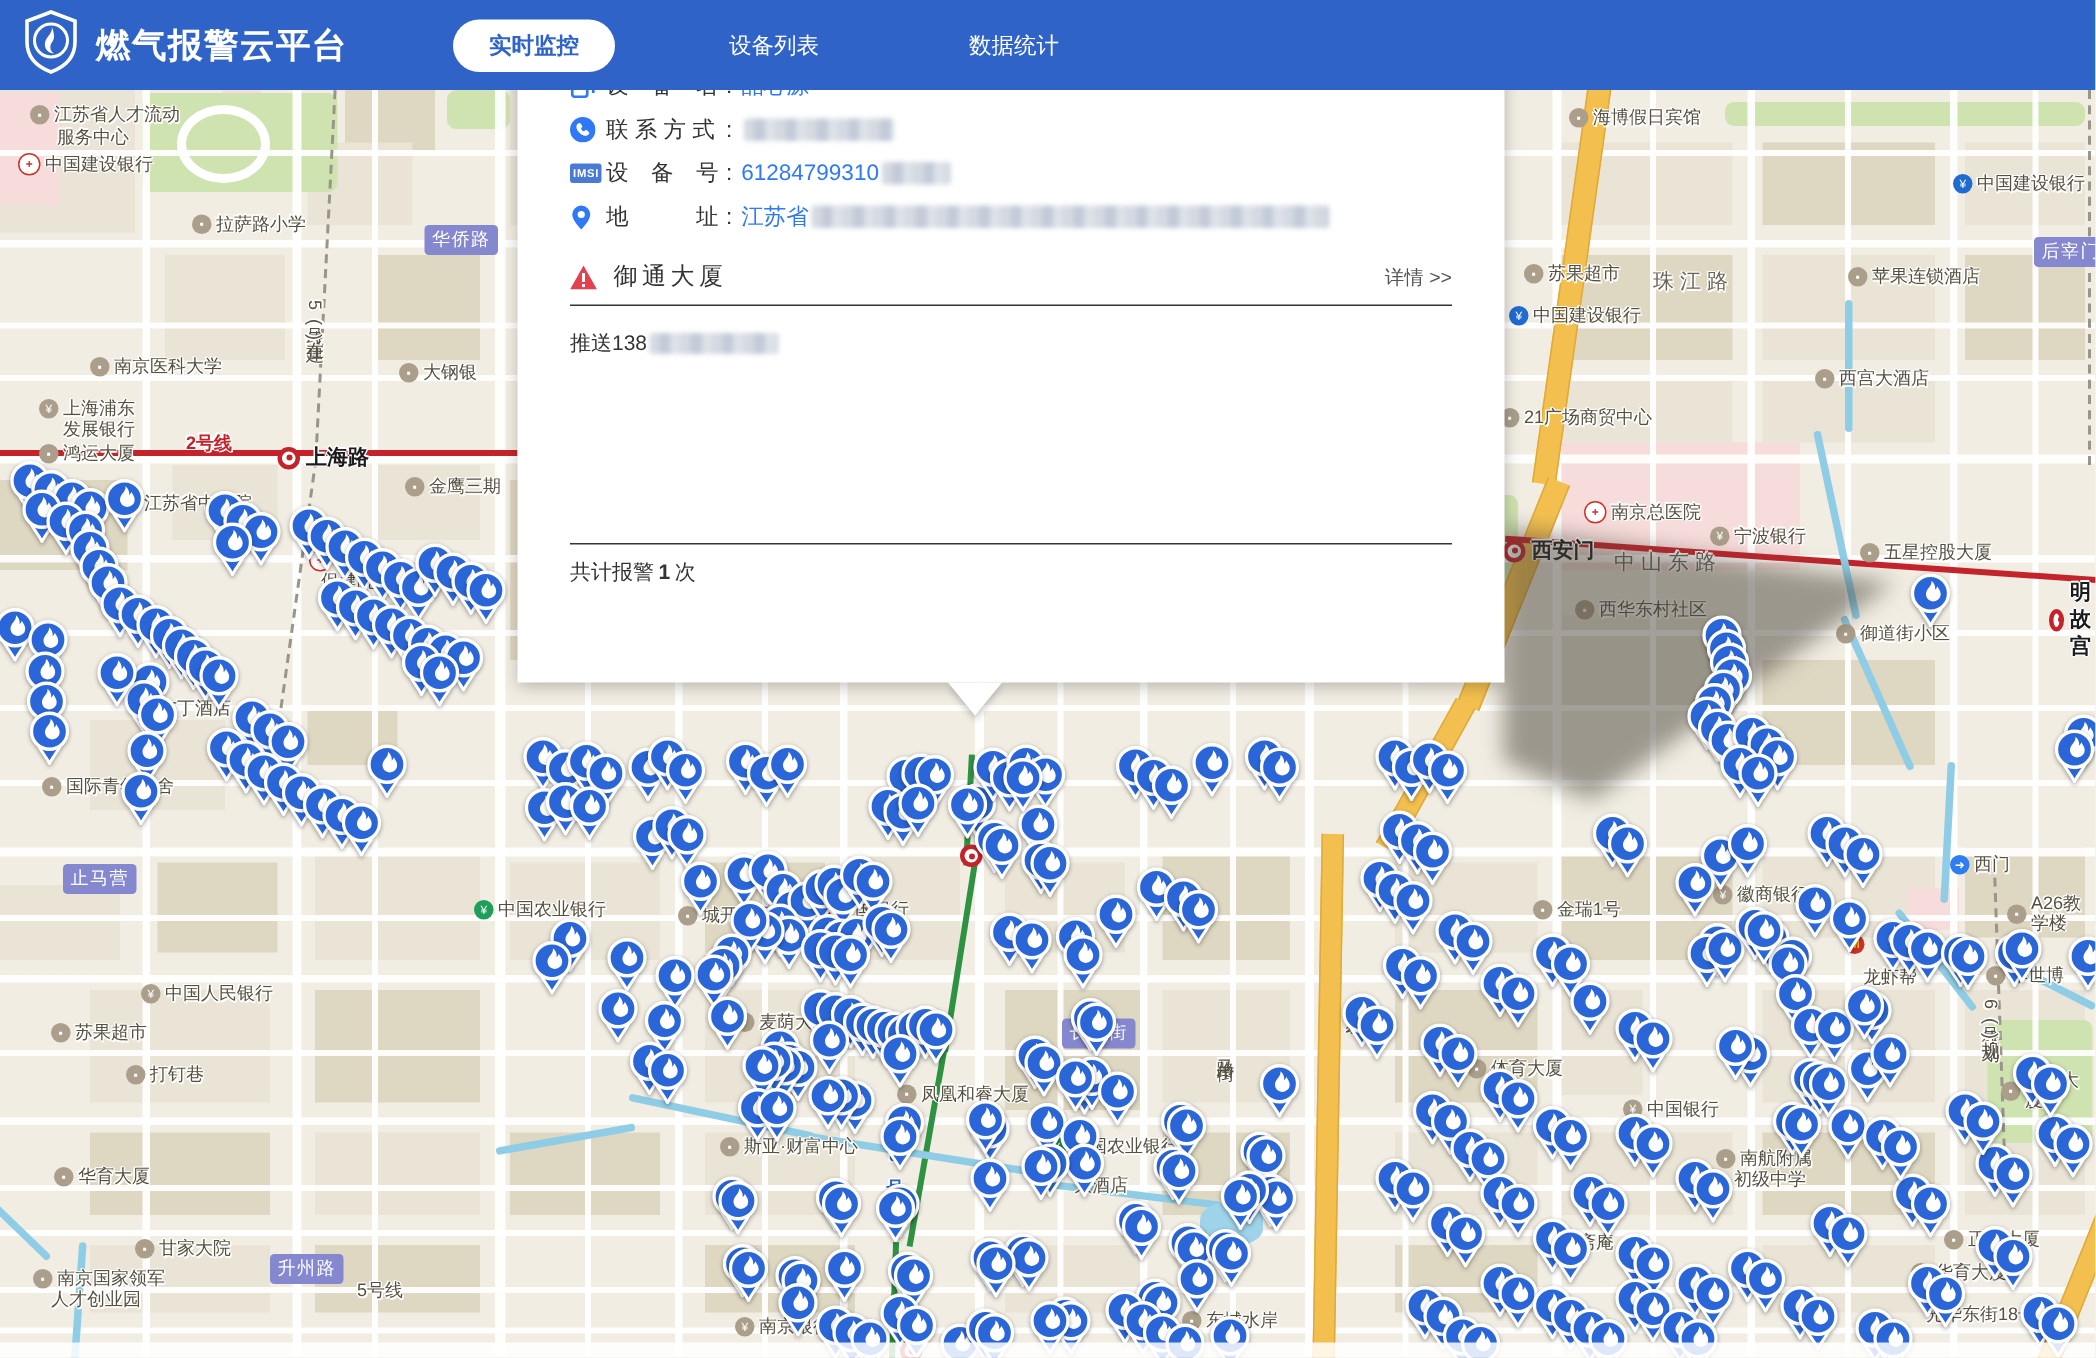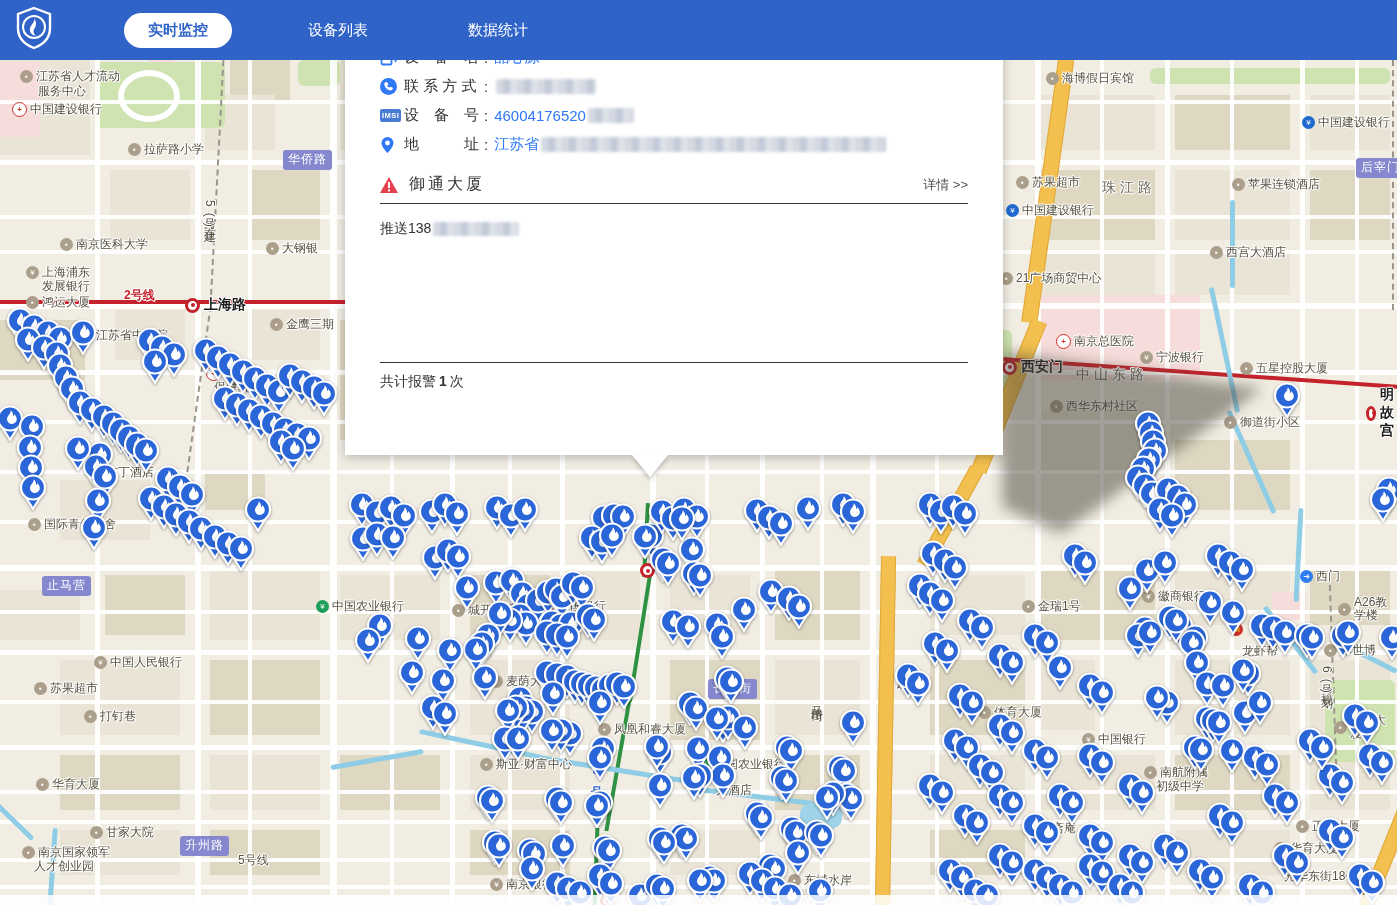--- a/index.html
+++ b/index.html
@@ -2351,21 +2351,21 @@
           <span class="fcolon">:</span>
           <span class="fval"></span>
           <span class="mask" style="width:100px"></span>
         </div>
         <div class="frow">
           <span class="fico">
             <span style="display:inline-block;background:#4a7bd4;color:#fff;font-size:7.5px;font-weight:bold;border-radius:2px;padding:2px 2px;letter-spacing:.5px;">IMSI</span>
           </span>
           <span class="flabel">设　备　号</span>
           <span class="fcolon">:</span>
-          <span class="fval">46004176520</span>
+          <span class="fval">61284799310</span>
           <span class="mask" style="width:46px"></span>
         </div>
         <div class="frow">
           <span class="fico">
             <svg width="15" height="18" viewBox="0 0 15 18">
               <path d="M7.5 1 a6 6 0 0 1 6 6 c0 4-6 10-6 10 s-6-6-6-10 a6 6 0 0 1 6-6z" fill="#2f79f7"></path>
               <circle cx="7.5" cy="7" r="2.4" fill="#fff"></circle>
             </svg>
           </span>
           <span class="flabel">地　　　址</span>
@@ -2403,20 +2403,21 @@
 
   <div class="hdr">
     <div class="brand">
       <span>
         <svg width="40" height="44" viewBox="0 0 40 44">
           <path d="M20 2 L36 8 V22 C36 33 28 39 20 42 C12 39 4 33 4 22 V8 Z" fill="none" stroke="#fff" stroke-width="2.4"></path>
           <circle cx="20" cy="21" r="11" fill="none" stroke="#fff" stroke-width="2"></circle>
           <path d="M20.5 12c1 4.5-5 7-4.6 12 .2 3.2 2.7 5.6 6 5.6-2-1.4-2.6-3.2-2.3-5 .4-2.2 2.6-3.6 2.4-6.6-.1-2.4-.7-4.3-1.5-6z" fill="#fff"></path>
         </svg>
       </span>
+      <span class="brand-title">燃气报警云平台</span>
     </div>
     <div class="nav" id="nav">
         <div class="tab active">实时监控</div>
         <div class="tab">设备列表</div>
         <div class="tab">数据统计</div>
       </div>
   </div>
 </div>
 
 </body></html>

